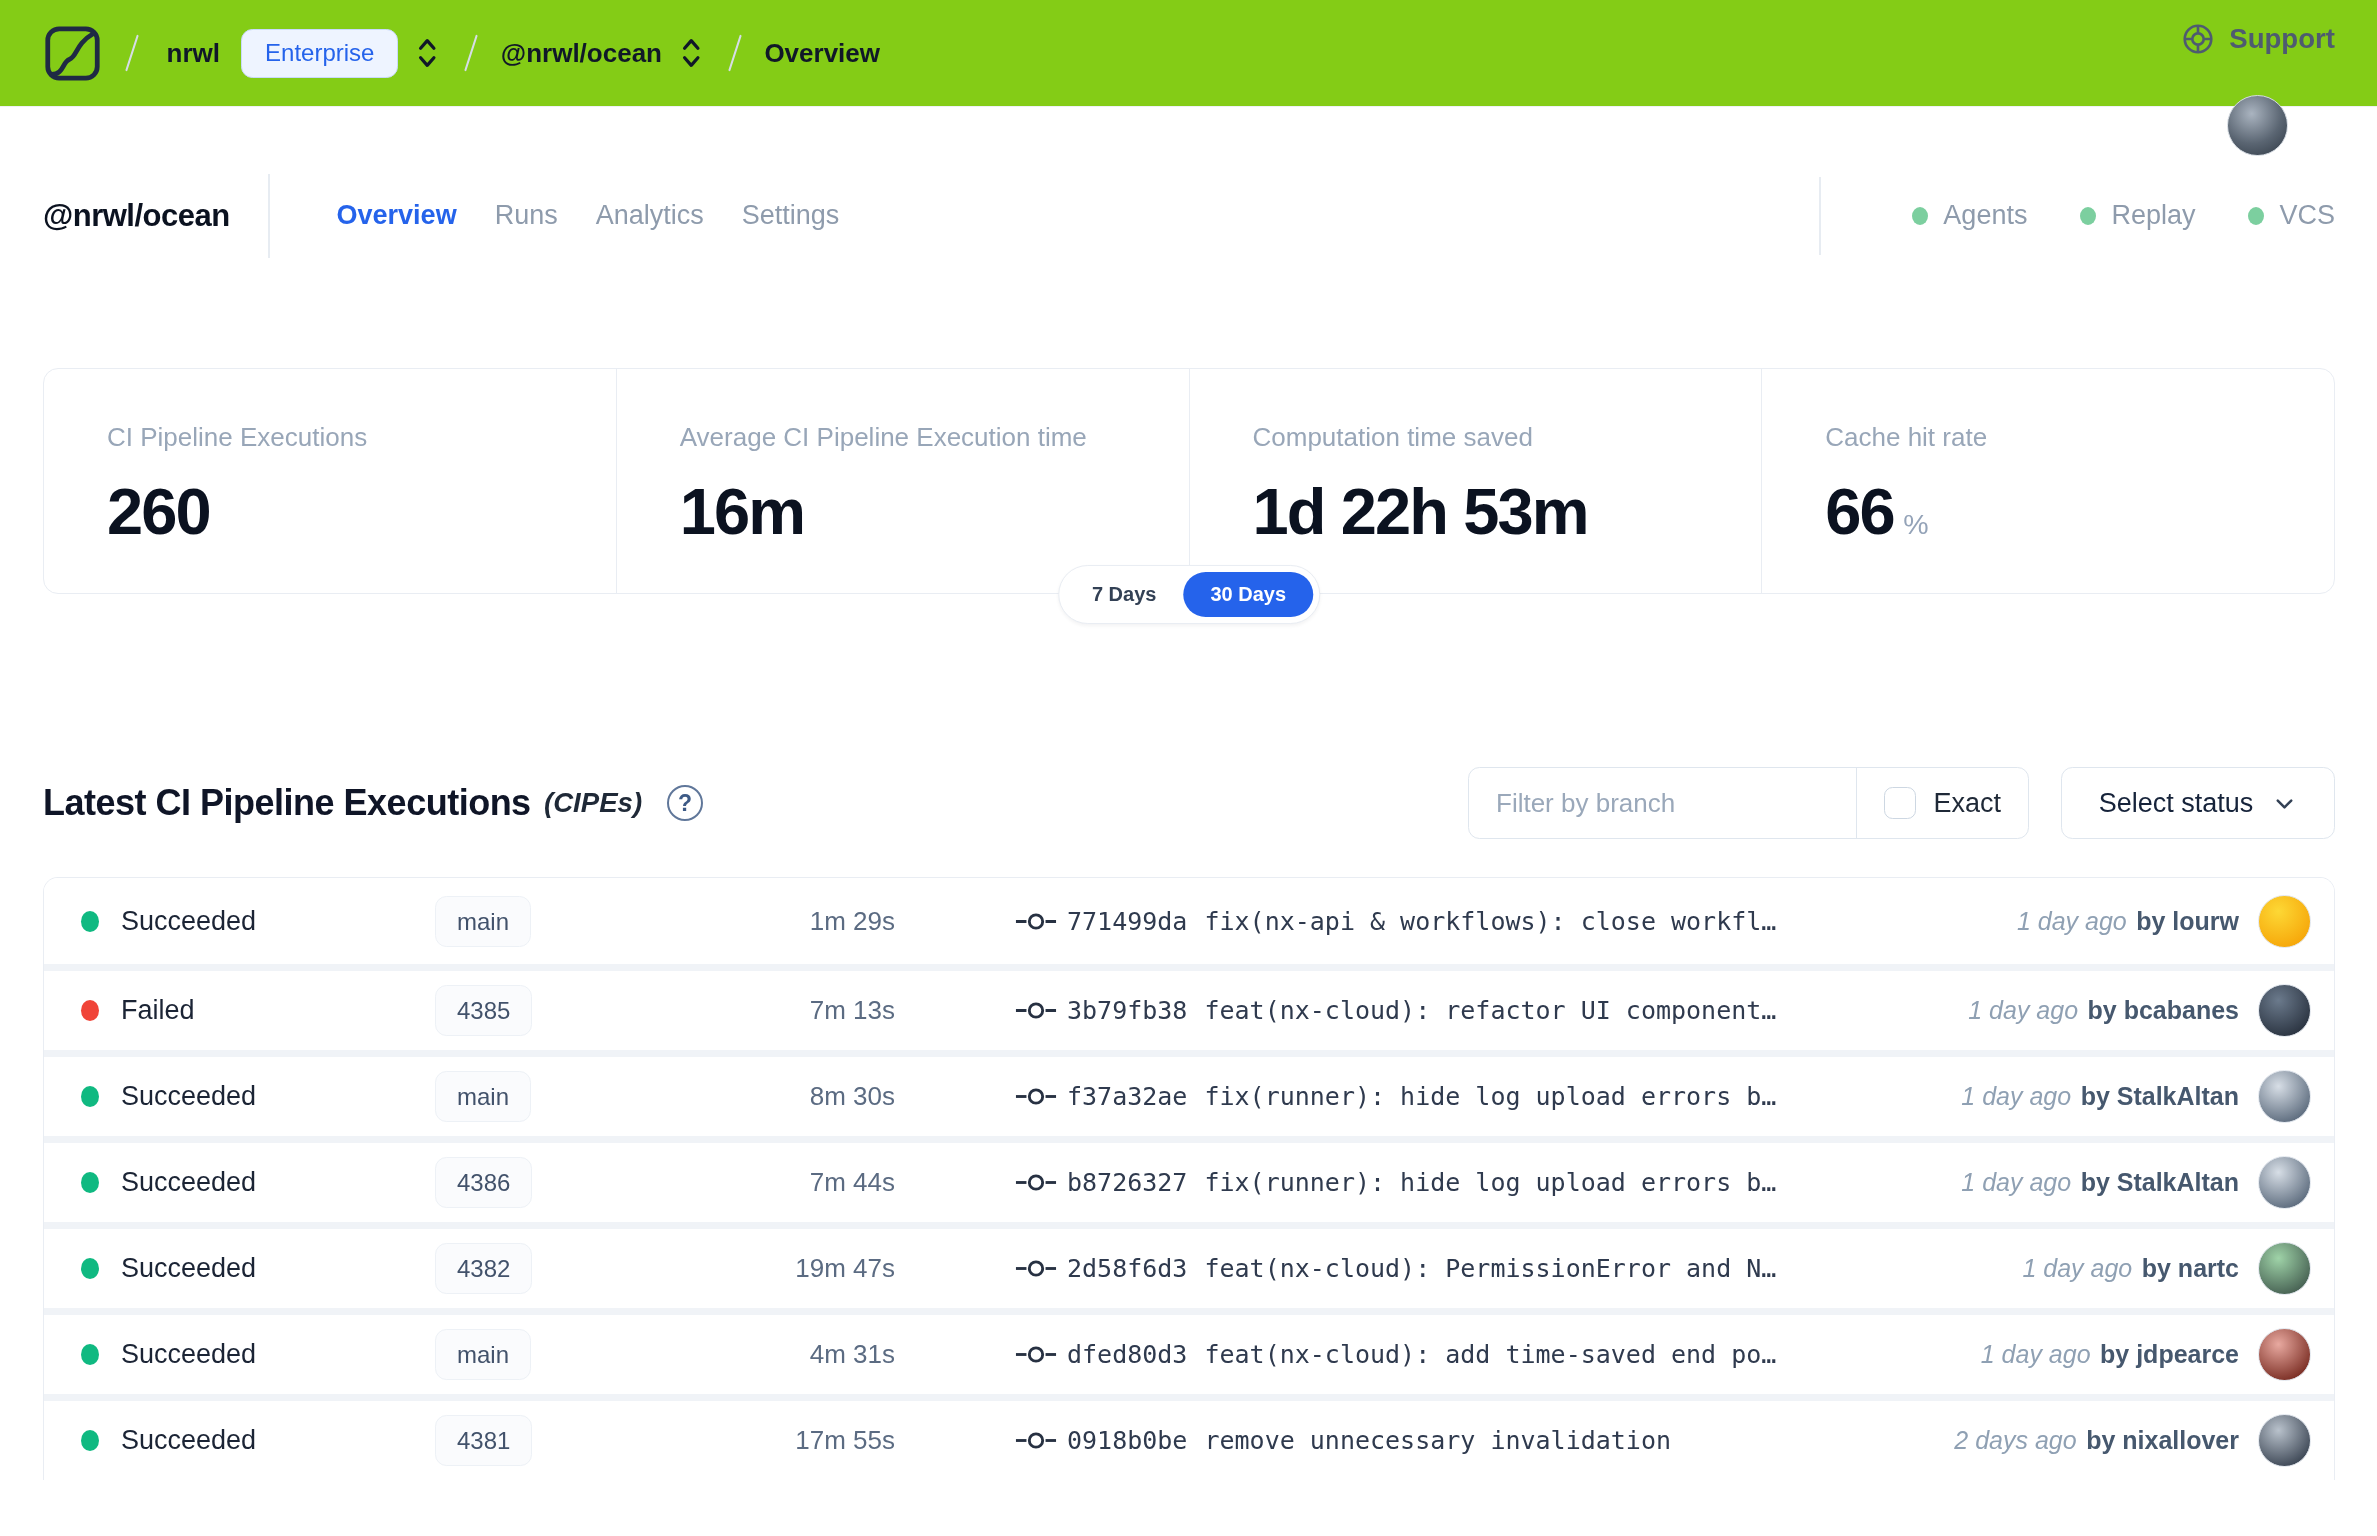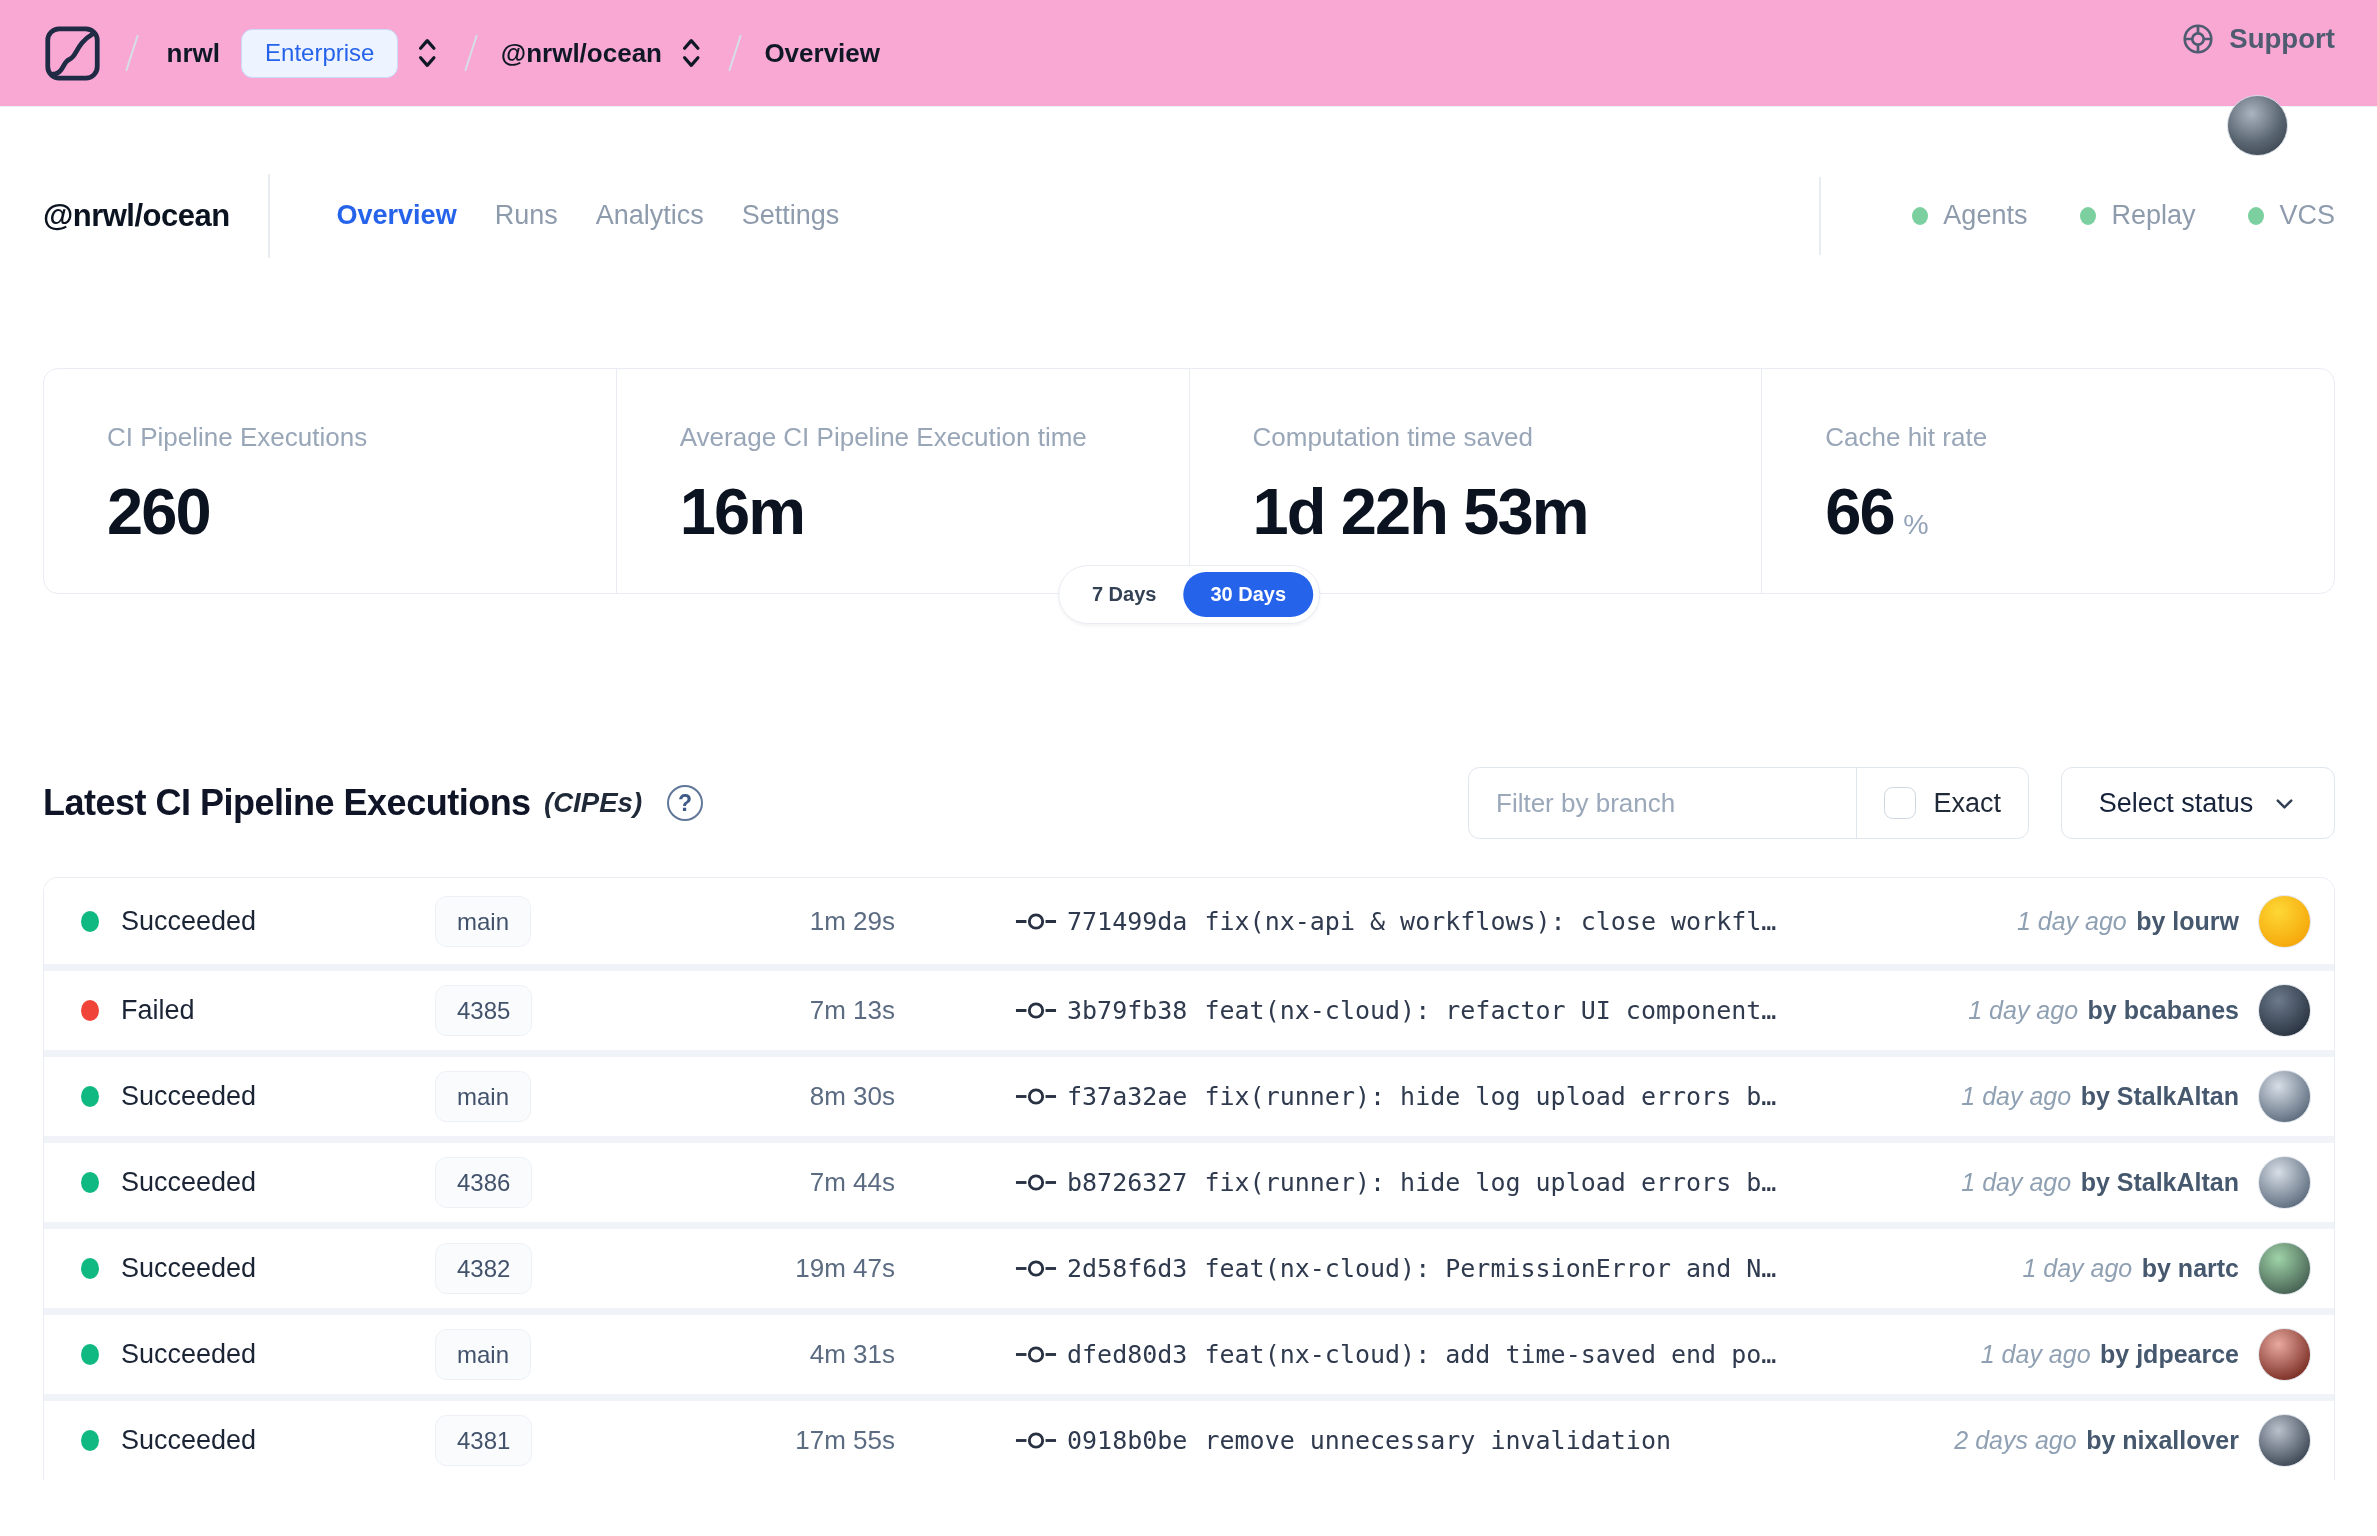--- a/index.html
+++ b/index.html
@@ -1,21 +1,21 @@
 <!DOCTYPE html>
 <html style="font-size:15px"><head>
 <meta charset="utf-8">
 <style>
   * { margin:0; padding:0; box-sizing:border-box; }
   html,body { width:2378px; height:1537px; overflow:hidden; background:#ffffff;
     font-family:"Liberation Sans", sans-serif; color:#0b1220; }
 
   
   .navbar { height:107px; display:flex; align-items:center; padding:0 43px;
-    border-bottom:1.9px solid #eef1f5; background:#f9a8d4; }
+    border-bottom:1.9px solid #eef1f5; background:#84cc16; }
   .crumb-sep { width:1.9px; height:38px; background:#d6dde6; transform:rotate(18deg);
     margin:0 28.5px; border-radius:1.9px; flex:none; }
   .logo-box { width:59px; height:59px; flex:none; }
   .org-name { font-size:26px; font-weight:700; color:#101828; margin-left:5.7px; }
   .ent-badge { margin-left:21px; font-size:24px; color:#2563eb; background:#eef4ff;
     border:1.4px solid #c9dafb; border-radius:11.4px; padding:9.5px 23px; }
   .unfold { margin-left:15px; flex:none; }
   .ws-name, .page-crumb { font-size:26px; font-weight:700; color:#101828; }
   .nav-right { margin-left:auto; display:flex; align-items:center; gap:38px;flex-direction:column; }
   .nav-link { font-size:27.6px; color:#4e5b70; font-weight:600; text-decoration:none; }

